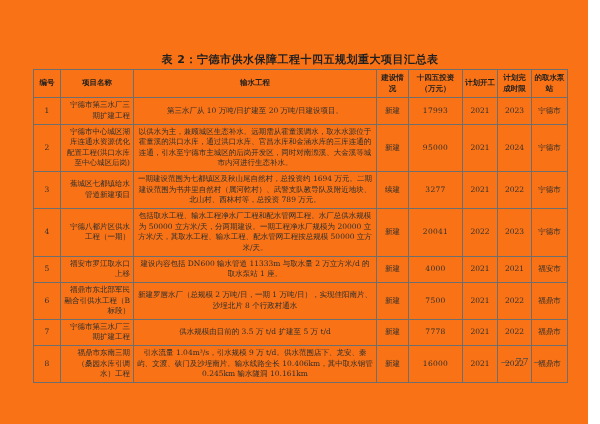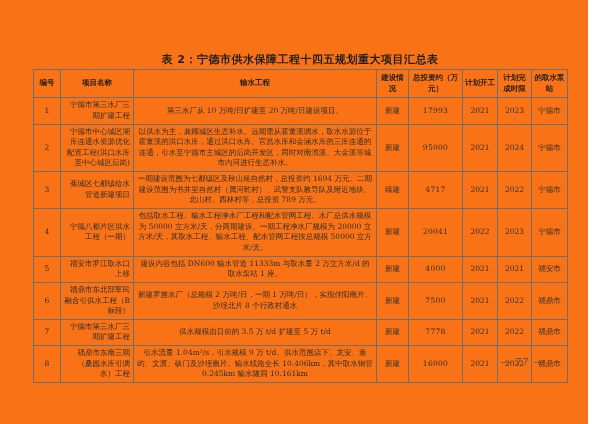--- a/index.html
+++ b/index.html
@@ -77,21 +77,21 @@
         <col style="width:35px">
         <col style="width:34px">
         <col style="width:36px">
     </colgroup>
     <thead>
       <tr>
         <th>编号</th>
         <th>项目名称</th>
         <th>输水工程</th>
         <th>建设情况</th>
-        <th>总投资约（万元）</th>
+        <th>十四五投资（万元）</th>
         <th>计划开工</th>
         <th>计划完成时限</th>
         <th>的取水泵站</th>
       </tr>
     </thead>
     <tbody>
       <tr>
         <td class="c-no">1</td>
         <td class="c-name">宁德市第三水厂三期扩建工程</td>
         <td class="c-content">第三水厂从 10 万吨/日扩建至 20 万吨/日建设项目。</td>
@@ -109,21 +109,21 @@
         <td class="c-invest">95000</td>
         <td class="c-start">2021</td>
         <td class="c-finish">2024</td>
         <td class="c-district">宁德市</td>
       </tr>
       <tr>
         <td class="c-no">3</td>
         <td class="c-name">蕉城区七都镇给水管道新建项目</td>
         <td class="c-content">一期建设范围为七都镇区及秋山尾自然村，总投资约 1694 万元。二期建设范围为书井里自然村（属河乾村）、武警支队教导队及附近地块、北山村、西林村等，总投资 789 万元。</td>
         <td class="c-status">续建</td>
-        <td class="c-invest">4717</td>
+        <td class="c-invest">3277</td>
         <td class="c-start">2021</td>
         <td class="c-finish">2022</td>
         <td class="c-district">宁德市</td>
       </tr>
       <tr>
         <td class="c-no">4</td>
         <td class="c-name">宁德八都片区供水工程（一期）</td>
         <td class="c-content">包括取水工程、输水工程净水厂工程和配水管网工程。水厂总供水规模为 50000 立方米/天，分两期建设。一期工程净水厂规模为 20000 立方米/天，其取水工程、输水工程、配水管网工程按总规模 50000 立方米/天。</td>
         <td class="c-status">新建</td>
         <td class="c-invest">20041</td>

